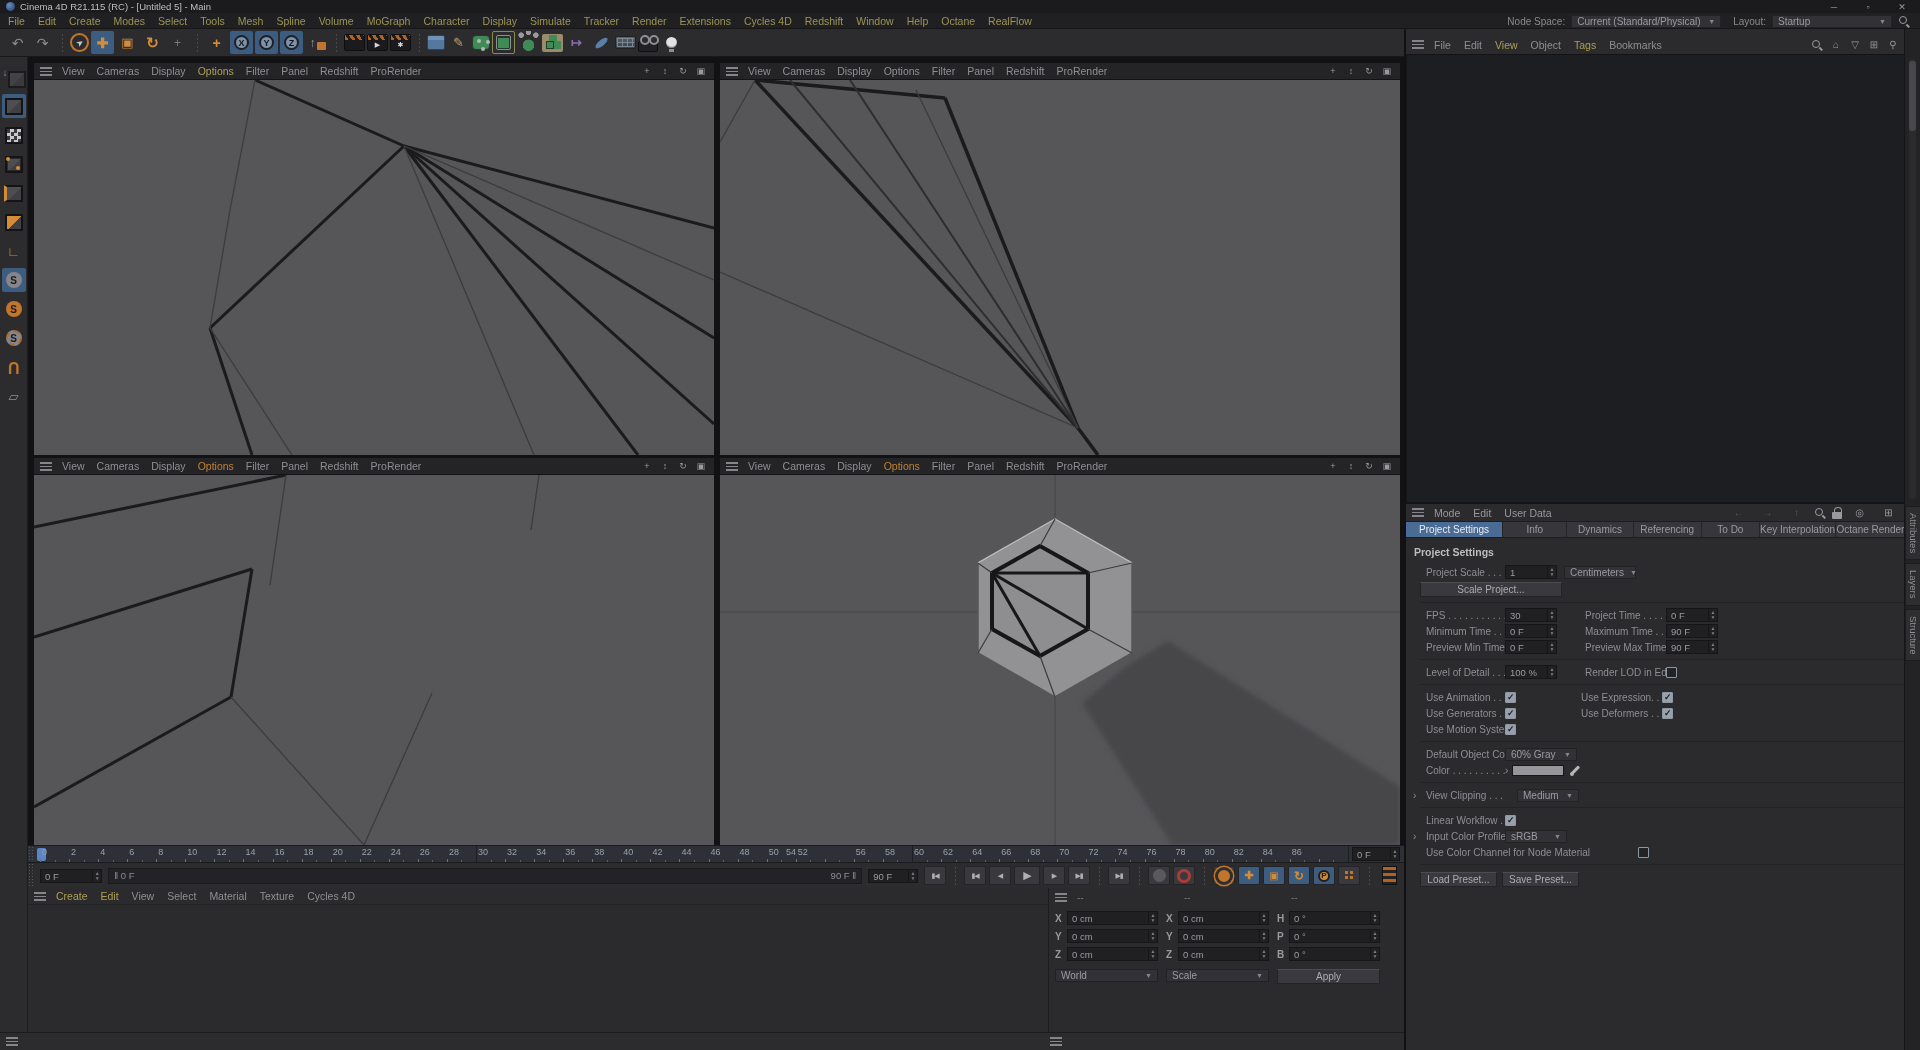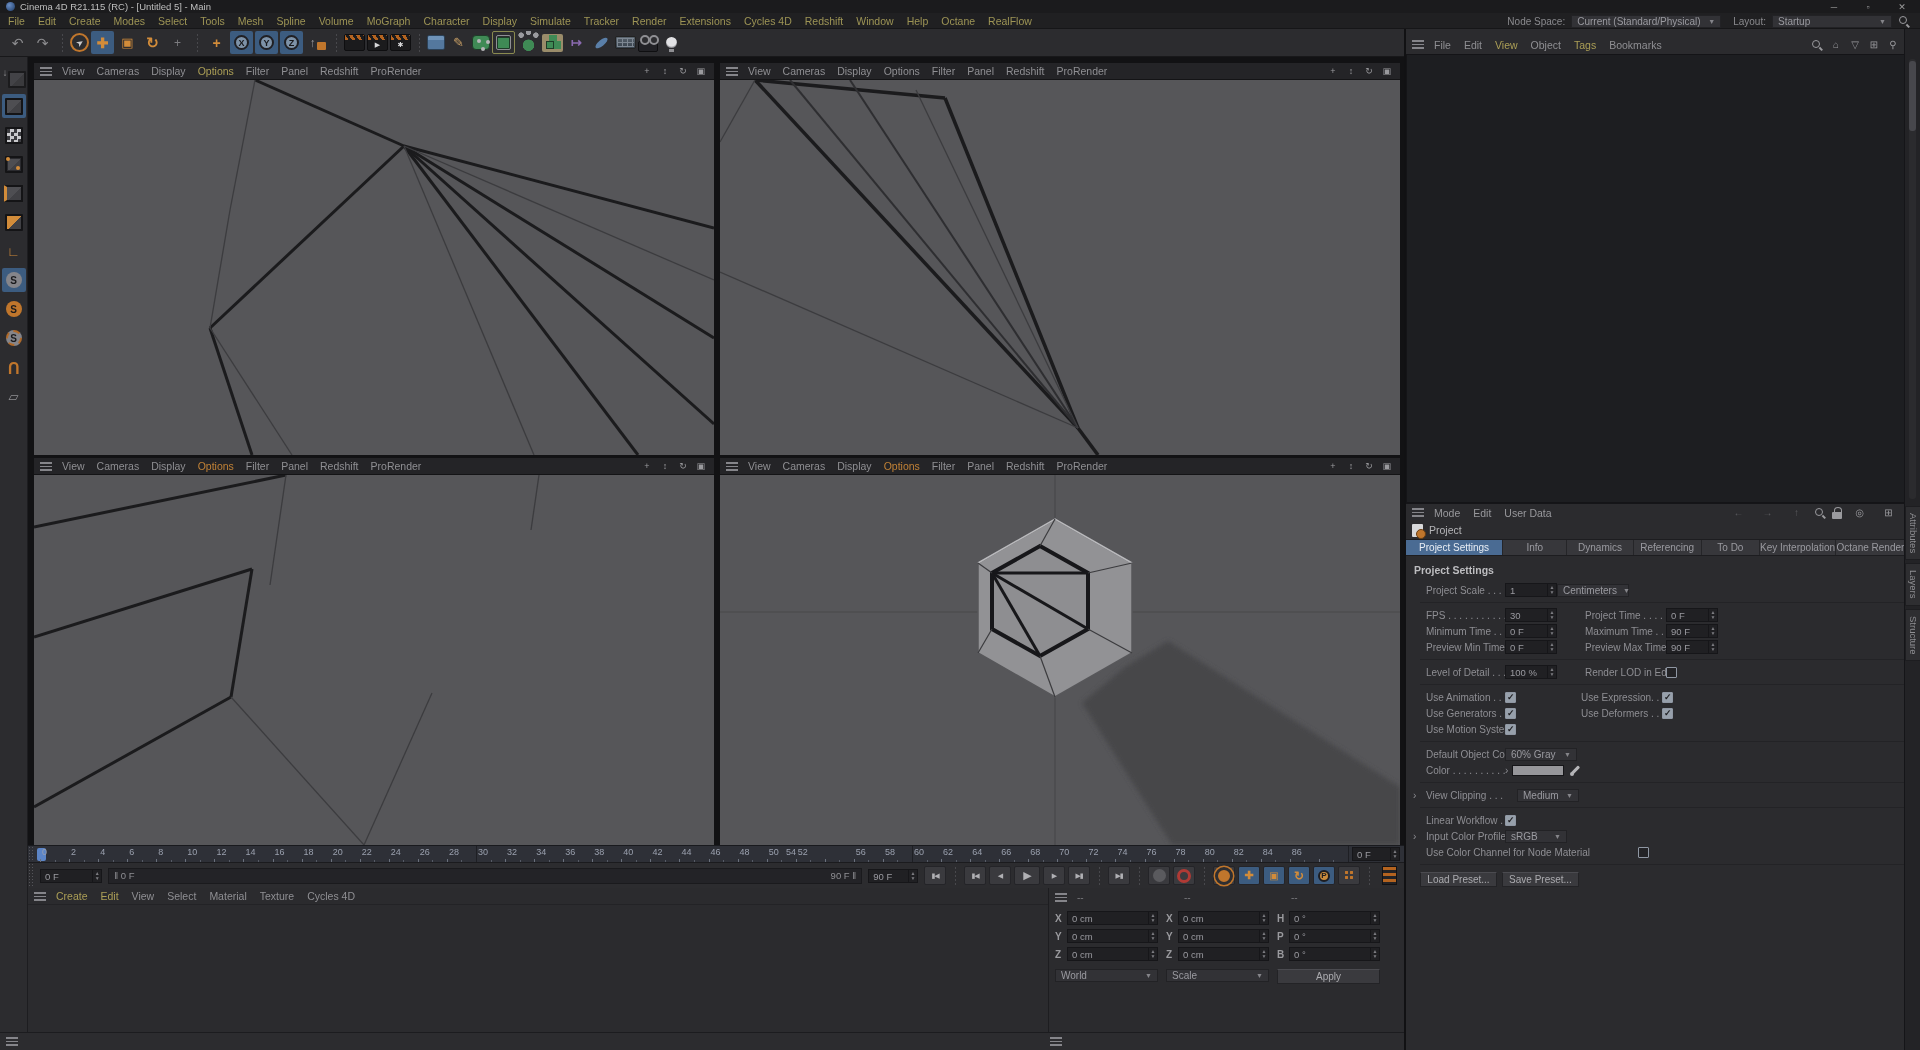--- a/index.html
+++ b/index.html
@@ -171,21 +171,21 @@
   .am-tabs { height:17px; display:flex; background:#303033; border-top:1px solid #1d1d20; border-bottom:1px solid #1d1d20; }
   .am-tab { display:flex; align-items:center; justify-content:center; font-size:10px; color:#9a9aa0; border-right:1px solid #252528; background:#37373b; padding:0 2px; white-space:nowrap; overflow:hidden; }
   .am-tab.sel { background:#4a6b93; color:#e8edf4; }
   .am-body { padding:6px 0 0 0; }
   .am-section { font-size:10.5px; font-weight:bold; color:#bdbdc0; padding:2px 0 6px 8px; }
   .am-row { display:flex; align-items:center; height:16px; padding-left:20px; position:relative; }
   .am-row .exp { position:absolute; left:7px; color:#8f8f93; font-size:10px; }
   .lbl { width:79px; font-size:10px; color:#8e8e93; white-space:nowrap; overflow:hidden; flex:none; }
   .lbl2 { width:81px; font-size:10px; color:#8e8e93; white-space:nowrap; overflow:hidden; flex:none; margin-left:28px; }
   .w52 { width:52px; flex:none; }
-  .w72 { width:72px; flex:none; margin-left:0; }
+  .w72 { width:72px; flex:none; margin-left:7px; }
   .cb { width:11px; height:11px; border:1px solid #8f97a3; background:#232326; flex:none; position:relative; border-radius:1px; }
   .cb.on { background:#97a0ab; }
   .cb.on::after { content:"✓"; position:absolute; left:1px; top:-1px; font-size:9px; font-weight:bold; color:#1d1d20; }
   .sep-line { height:1px; background:#232326; margin:4px 0 4px 14px; }
   .swatch { width:52px; height:11px; background:#96969a; border:1px solid #161619; flex:none; }
   .dropper { width:13px; height:13px; margin-left:5px; position:relative; }
   .dropper::after { content:""; position:absolute; left:5px; top:1px; width:3px; height:10px; background:#b5b5b8; transform:rotate(45deg); border-radius:1px; }
   .dropper::before { content:""; position:absolute; left:1px; top:8px; width:4px; height:4px; background:#b5b5b8; border-radius:50%; }
   .presetbtn { width:77px; margin-right:5px; }
 
@@ -960,24 +960,20 @@
           <span class="lens"></span>
           <span class="minilock"></span>
           <span class="icon lit">
               <span class="g">◎</span>
             </span>
           <span class="icon lit">
               <span class="g">⊞</span>
             </span>
         </span>
       </div>
-      <div class="objrow">
-        <span class="proj-icon"></span>
-        <span class="t">Project</span>
-      </div>
       <div class="am-tabs" id="am-tabs">
           <div class="am-tab sel" style="width: 100px;">Project Settings</div>
           <div class="am-tab" style="width: 66px;">Info</div>
           <div class="am-tab" style="width: 68px;">Dynamics</div>
           <div class="am-tab" style="width: 70px;">Referencing</div>
           <div class="am-tab" style="width: 60px;">To Do</div>
           <div class="am-tab" style="width: 78px;">Key Interpolation</div>
           <div class="am-tab" style="width: 72px;">Octane Render</div>
         </div>
 
@@ -991,20 +987,23 @@
               <span class="sp">
                 <i>▲</i>
                 <i>▼</i>
               </span>
             </span>
           <span class="dd w72">
               <span>Centimeters</span>
               <span class="ar">▼</span>
             </span>
         </div>
+        <div class="am-row" style="height:18px">
+          <span class="btn" style="width:142px;margin-left:-6px">Scale Project...</span>
+        </div>
         <div class="sep-line"></div>
 
         <div class="am-row">
           <span class="lbl">FPS . . . . . . . . . . .</span>
           <span class="fld w52">
               <span class="v">30</span>
               <span class="sp">
                 <i>▲</i>
                 <i>▼</i>
               </span>

